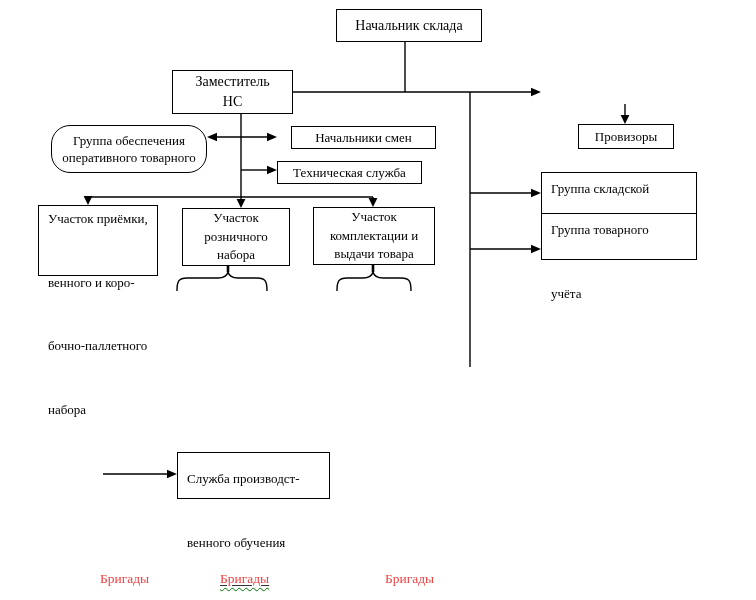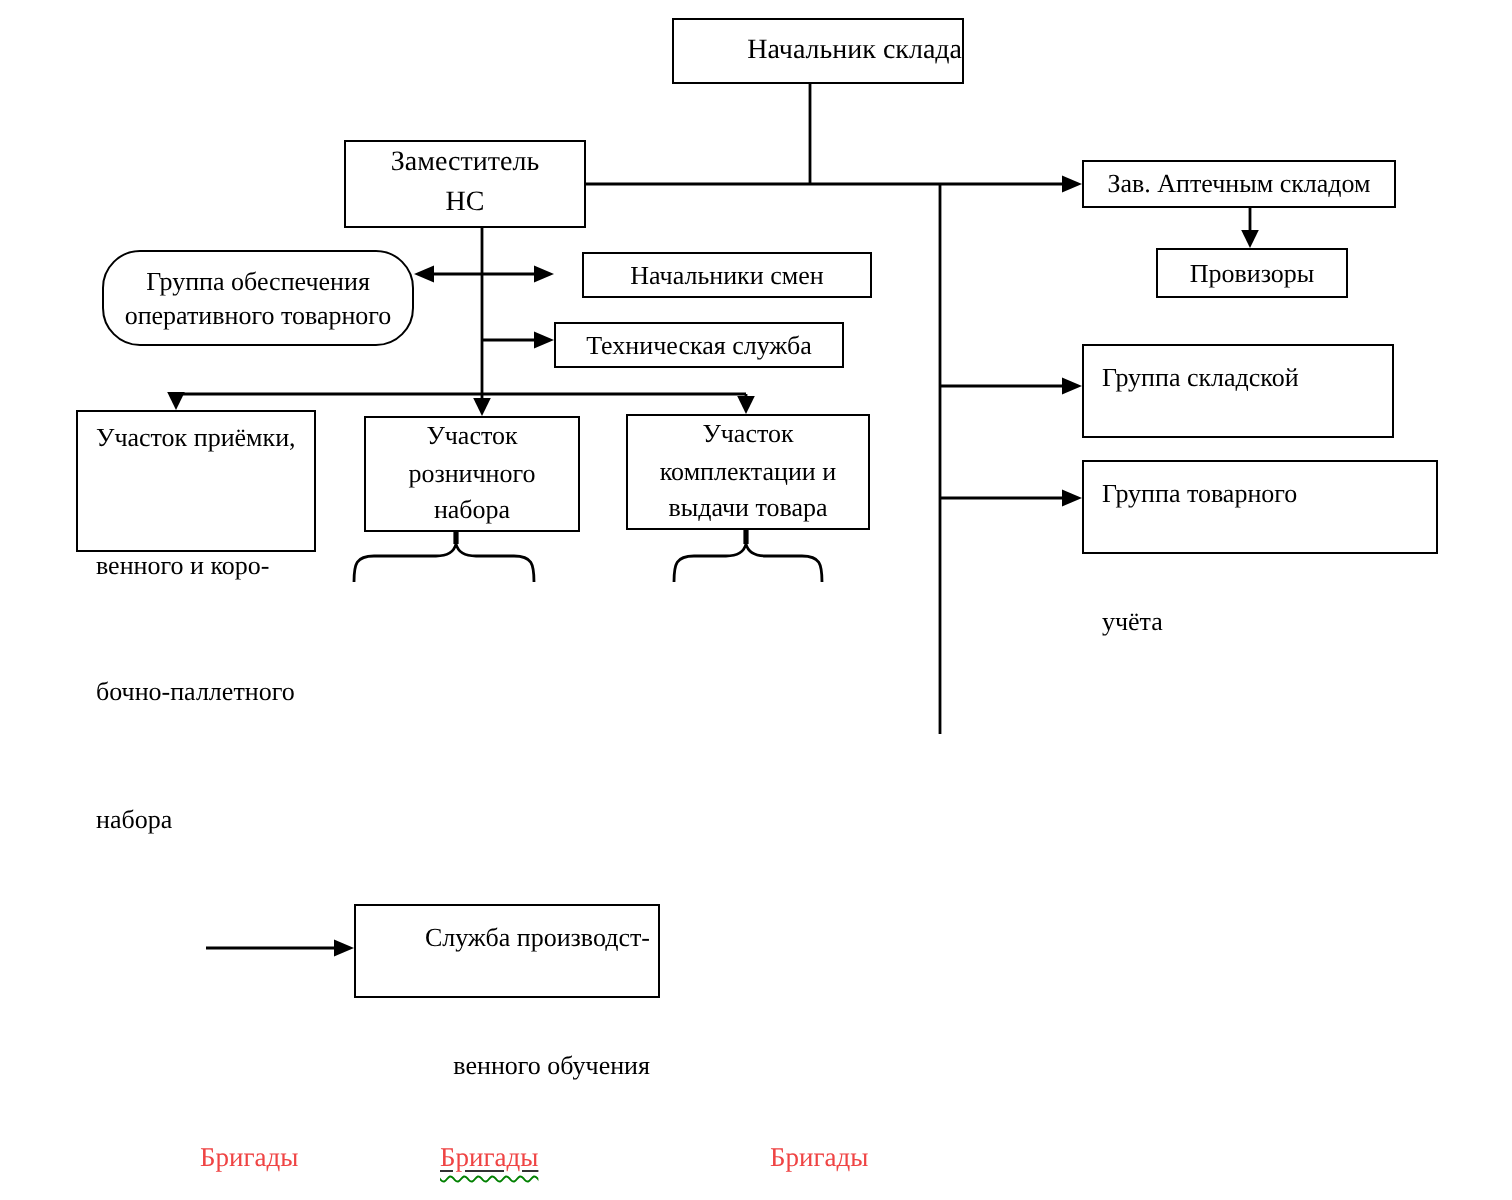--- a/index.html
+++ b/index.html
@@ -82,21 +82,21 @@
     <g>
       <line class="tick" x1="228" y1="265" x2="228" y2="272"></line>
       <path d="M177,291 C177,282 178,278 187,278 L218,278 C224,278 227,276 228,272 C229,276 232,278 238,278 L257,278 C266,278 267,282 267,291"></path>
     </g>
     <g>
       <line class="tick" x1="373" y1="264" x2="373" y2="272"></line>
       <path d="M337,291 C337,282 338,278 347,278 L363,278 C369,278 372,276 373,272 C374,276 377,278 383,278 L401,278 C410,278 411,282 411,291"></path>
     </g>
   </svg>
 
-  <div class="box center big" style="left:336px;top:9px;width:146px;height:33px;text-align:right;">
+  <div class="box center big" style="left:336px;top:9px;width:146px;height:33px;">
     <div>Начальник склада</div>
   </div>
 
   <div class="box center big" style="left:172px;top:70px;width:121px;height:44px;">
     <div>Заместитель</div>
     <div>НС</div>
   </div>
 
   <div class="box center" style="left:51px;top:125px;width:156px;height:48px;border-radius:19px;">
     <div>Группа обеспечения</div>
@@ -104,23 +104,20 @@
   </div>
 
   <div class="box center" style="left:291px;top:126px;width:145px;height:23px;">
     <div>Начальники смен</div>
   </div>
 
   <div class="box center" style="left:277px;top:161px;width:145px;height:23px;">
     <div>Техническая служба</div>
   </div>
 
-  <div class="box center" style="left:541px;top:80px;width:157px;height:24px;">
-    <div>Зав. Аптечным складом</div>
-  </div>
 
   <div class="box center" style="left:578px;top:124px;width:96px;height:25px;">
     <div>Провизоры</div>
   </div>
 
   <div class="box left" style="left:38px;top:205px;width:120px;height:71px;line-height:1.28;">
     <div>Участок приёмки,</div>
     <div>венного и коро-</div>
     <div>бочно-паллетного</div>
     <div>набора</div>
@@ -136,26 +133,26 @@
     <div>Участок</div>
     <div>комплектации и</div>
     <div>выдачи товара</div>
   </div>
 
   <div class="box left" style="left:541px;top:172px;width:156px;height:47px;padding-top:7px;">
     <div>Группа складской</div>
     <div>логистики</div>
   </div>
 
-  <div class="box left" style="left:541px;top:230px;width:178px;height:47px;padding-top:7px;">
+  <div class="box left" style="left:541px;top:213px;width:156px;height:47px;padding-top:7px;">
     <div>Группа товарного</div>
     <div>учёта</div>
   </div>
 
-  <div class="box left" style="left:177px;top:452px;width:153px;height:47px;padding-top:7px;align-items:flex-end;">
+  <div class="box left" style="left:177px;top:452px;width:153px;height:47px;padding-top:17px;">
     <div>Служба производст-</div>
     <div>венного обучения</div>
   </div>
 
   <div class="brigady" style="left:100px;top:571px;">
     <span>Бригады</span>
   </div>
   <div class="brigady" style="left:220px;top:571px;">
     <span class="squiggle"><span class="underlined">Бригады</span></span>
   </div>

